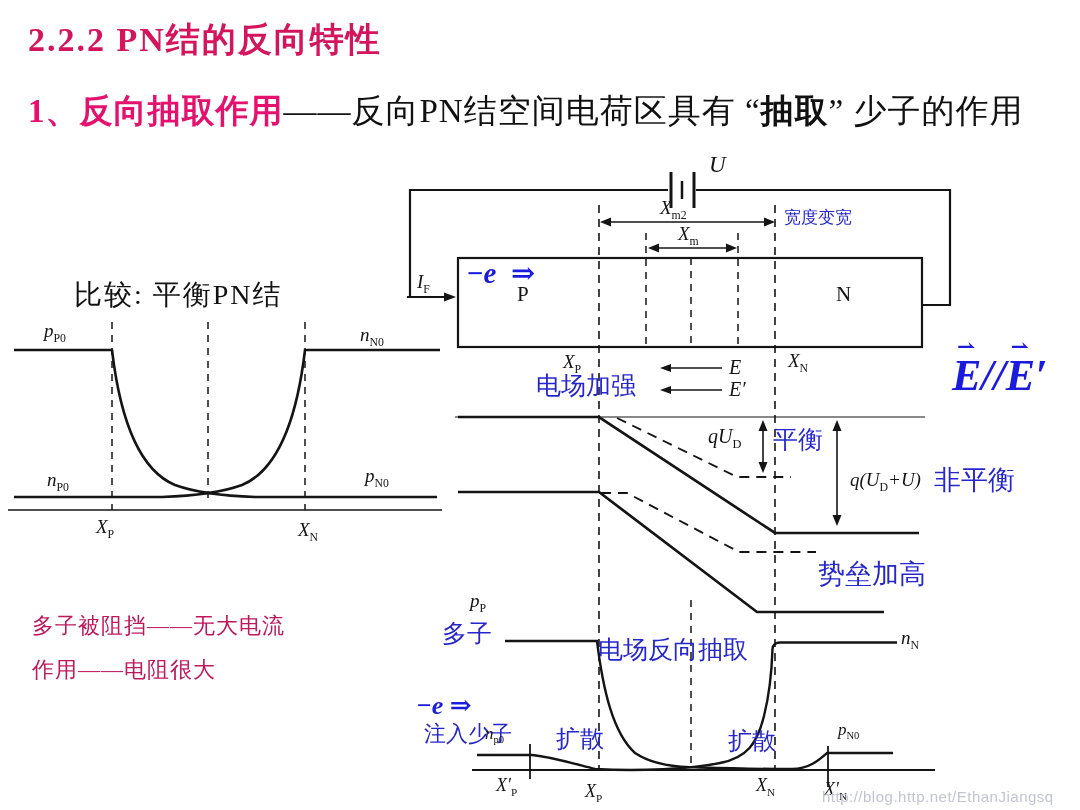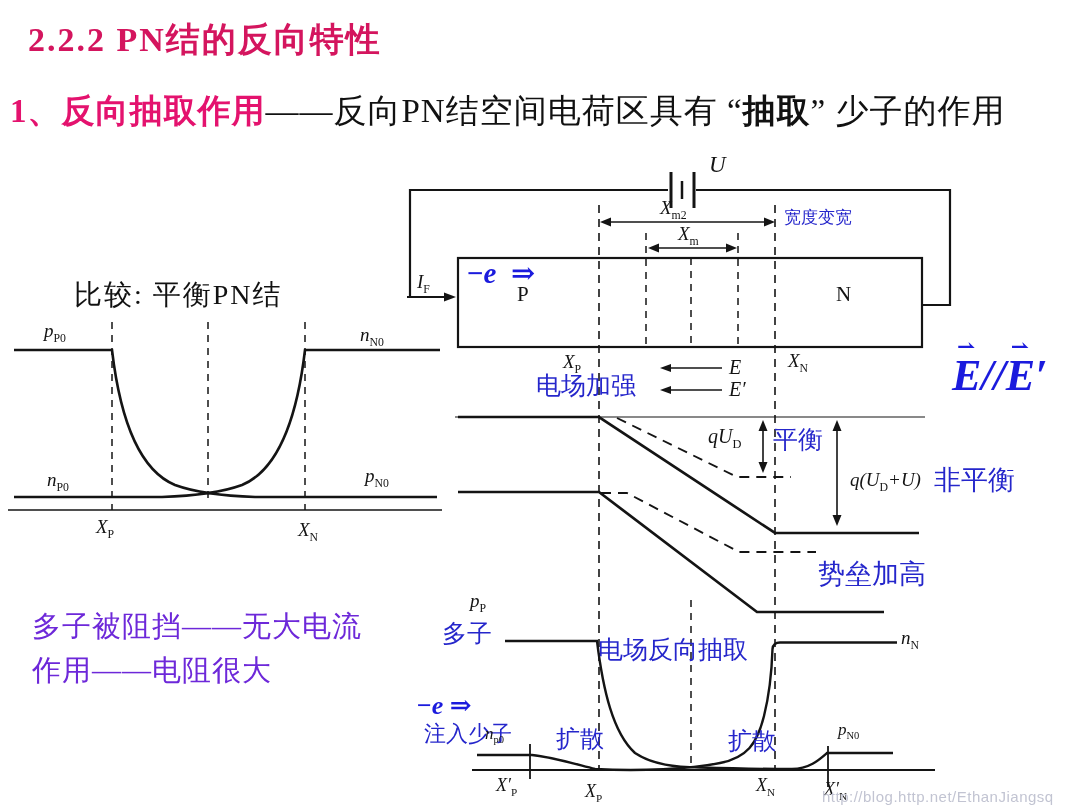--- a/index.html
+++ b/index.html
@@ -6,24 +6,24 @@
   .slide{position:relative;width:1080px;height:810px;background:#ffffff;
          font-family:"Liberation Serif","DejaVu Serif",serif;overflow:hidden;}
   svg{position:absolute;left:0;top:0;}
   .lbl{position:absolute;white-space:nowrap;color:#141414;line-height:1.08;z-index:2;}
   .m{font-style:italic;}
   .lbl sub{font-size:0.62em;}
   .blue{color:#2526cb;}
   .dblue{color:#1b1bdd;}
   .title{font-size:34px;font-weight:bold;color:#d4155e;letter-spacing:2px;}
   .subtitle{font-size:33px;letter-spacing:1px;color:#111;}
-  .subtitle .lead{font-weight:bold;color:#e4126e;}
+  .subtitle .lead{font-weight:bold;color:#e4126e;margin-left:18px;}
   .subtitle .emph{font-weight:bold;}
   .compare{font-size:28px;color:#111;letter-spacing:2px;margin-left:32px;}
-  .note-line{font-size:29px;color:#6d28d9;line-height:44px;letter-spacing:1px;}
+  .note-line{font-size:22px;color:#be185d;line-height:44px;letter-spacing:1px;}
   .bigarrow{font-style:normal;}
   .evec{position:relative;display:inline-block;font-style:italic;}
   .evec .harpoon{position:absolute;left:5px;top:-17px;font-size:22px;font-style:normal;font-weight:bold;}
   .eparallel{font-size:44px;font-weight:bold;color:#1b1bdd;}
   .watermark{font-size:15px;color:#c2c4d2;letter-spacing:0.5px;font-family:"Liberation Sans",sans-serif;}
 </style>
 </head>
 <body>
 
 <div class="slide">

